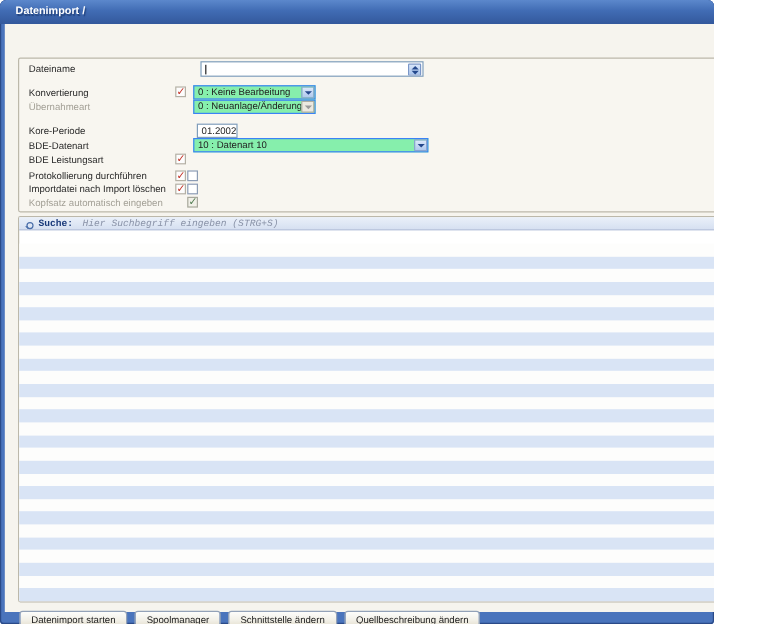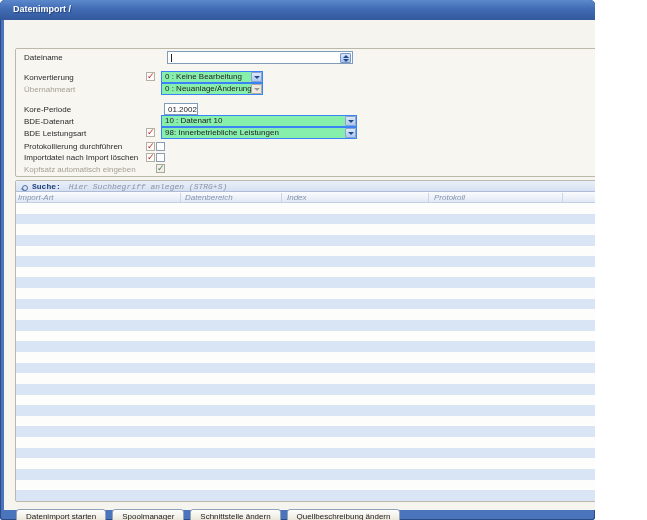--- a/index.html
+++ b/index.html
@@ -178,56 +178,40 @@
     <span class="flabel" style="top:97px">BDE-Datenart</span>
     <div class="dropdown" style="left:157px;top:95px;width:196px">
       <span class="dd-text">10 : Datenart 10</span>
       <span class="dd-btn">
           <span class="tri-down"></span>
         </span>
     </div>
 
     <span class="flabel" style="top:109px">BDE Leistungsart</span>
     <span class="mod-icon" style="top:108px"></span>
-    <div class="dropdown" style="left:157px;top:107px;width:196px">
-      <span class="dd-text">98: Innerbetriebliche Leistungen</span>
-      <span class="dd-btn">
-          <span class="tri-down"></span>
-        </span>
-    </div>
 
     <span class="flabel" style="top:122px">Protokollierung durchführen</span>
     <span class="mod-icon" style="top:122px"></span>
     <span class="checkbox" style="top:122px"></span>
 
     <span class="flabel" style="top:133px">Importdatei nach Import löschen</span>
     <span class="mod-icon" style="top:133px"></span>
     <span class="checkbox" style="top:133px"></span>
 
     <span class="flabel disabled" style="top:145px">Kopfsatz automatisch eingeben</span>
     <span class="checkbox checked" style="top:144px"></span>
 
     <div class="panel table-panel"></div>
 
     <div class="searchbar">
       <span class="mag"></span>
       <span class="search-label">Suche:</span>
-      <span class="search-hint">Hier Suchbegriff anlegen (STRG+S)</span>
-    </div>
-
-    <div class="theader">
-      <span class="hcol" style="left:2px">Import-Art</span>
-      <span class="hcol" style="left:169px">Datenbereich</span>
-      <span class="hcol" style="left:271px">Index</span>
-      <span class="hcol" style="left:418px">Protokoll</span>
-      <span class="hsep" style="left:164px"></span>
-      <span class="hsep" style="left:265px"></span>
-      <span class="hsep" style="left:412px"></span>
-      <span class="hsep" style="left:546px"></span>
-    </div>
+      <span class="search-hint">Hier Suchbegriff eingeben (STRG+S)</span>
+    </div>
+
     <div class="corner-btn">
       <span class="grid-glyph"></span>
     </div>
 
     <div class="tbody">
         <div class="trow even"></div>
         <div class="trow odd"></div>
         <div class="trow even"></div>
         <div class="trow odd"></div>
         <div class="trow even"></div>

